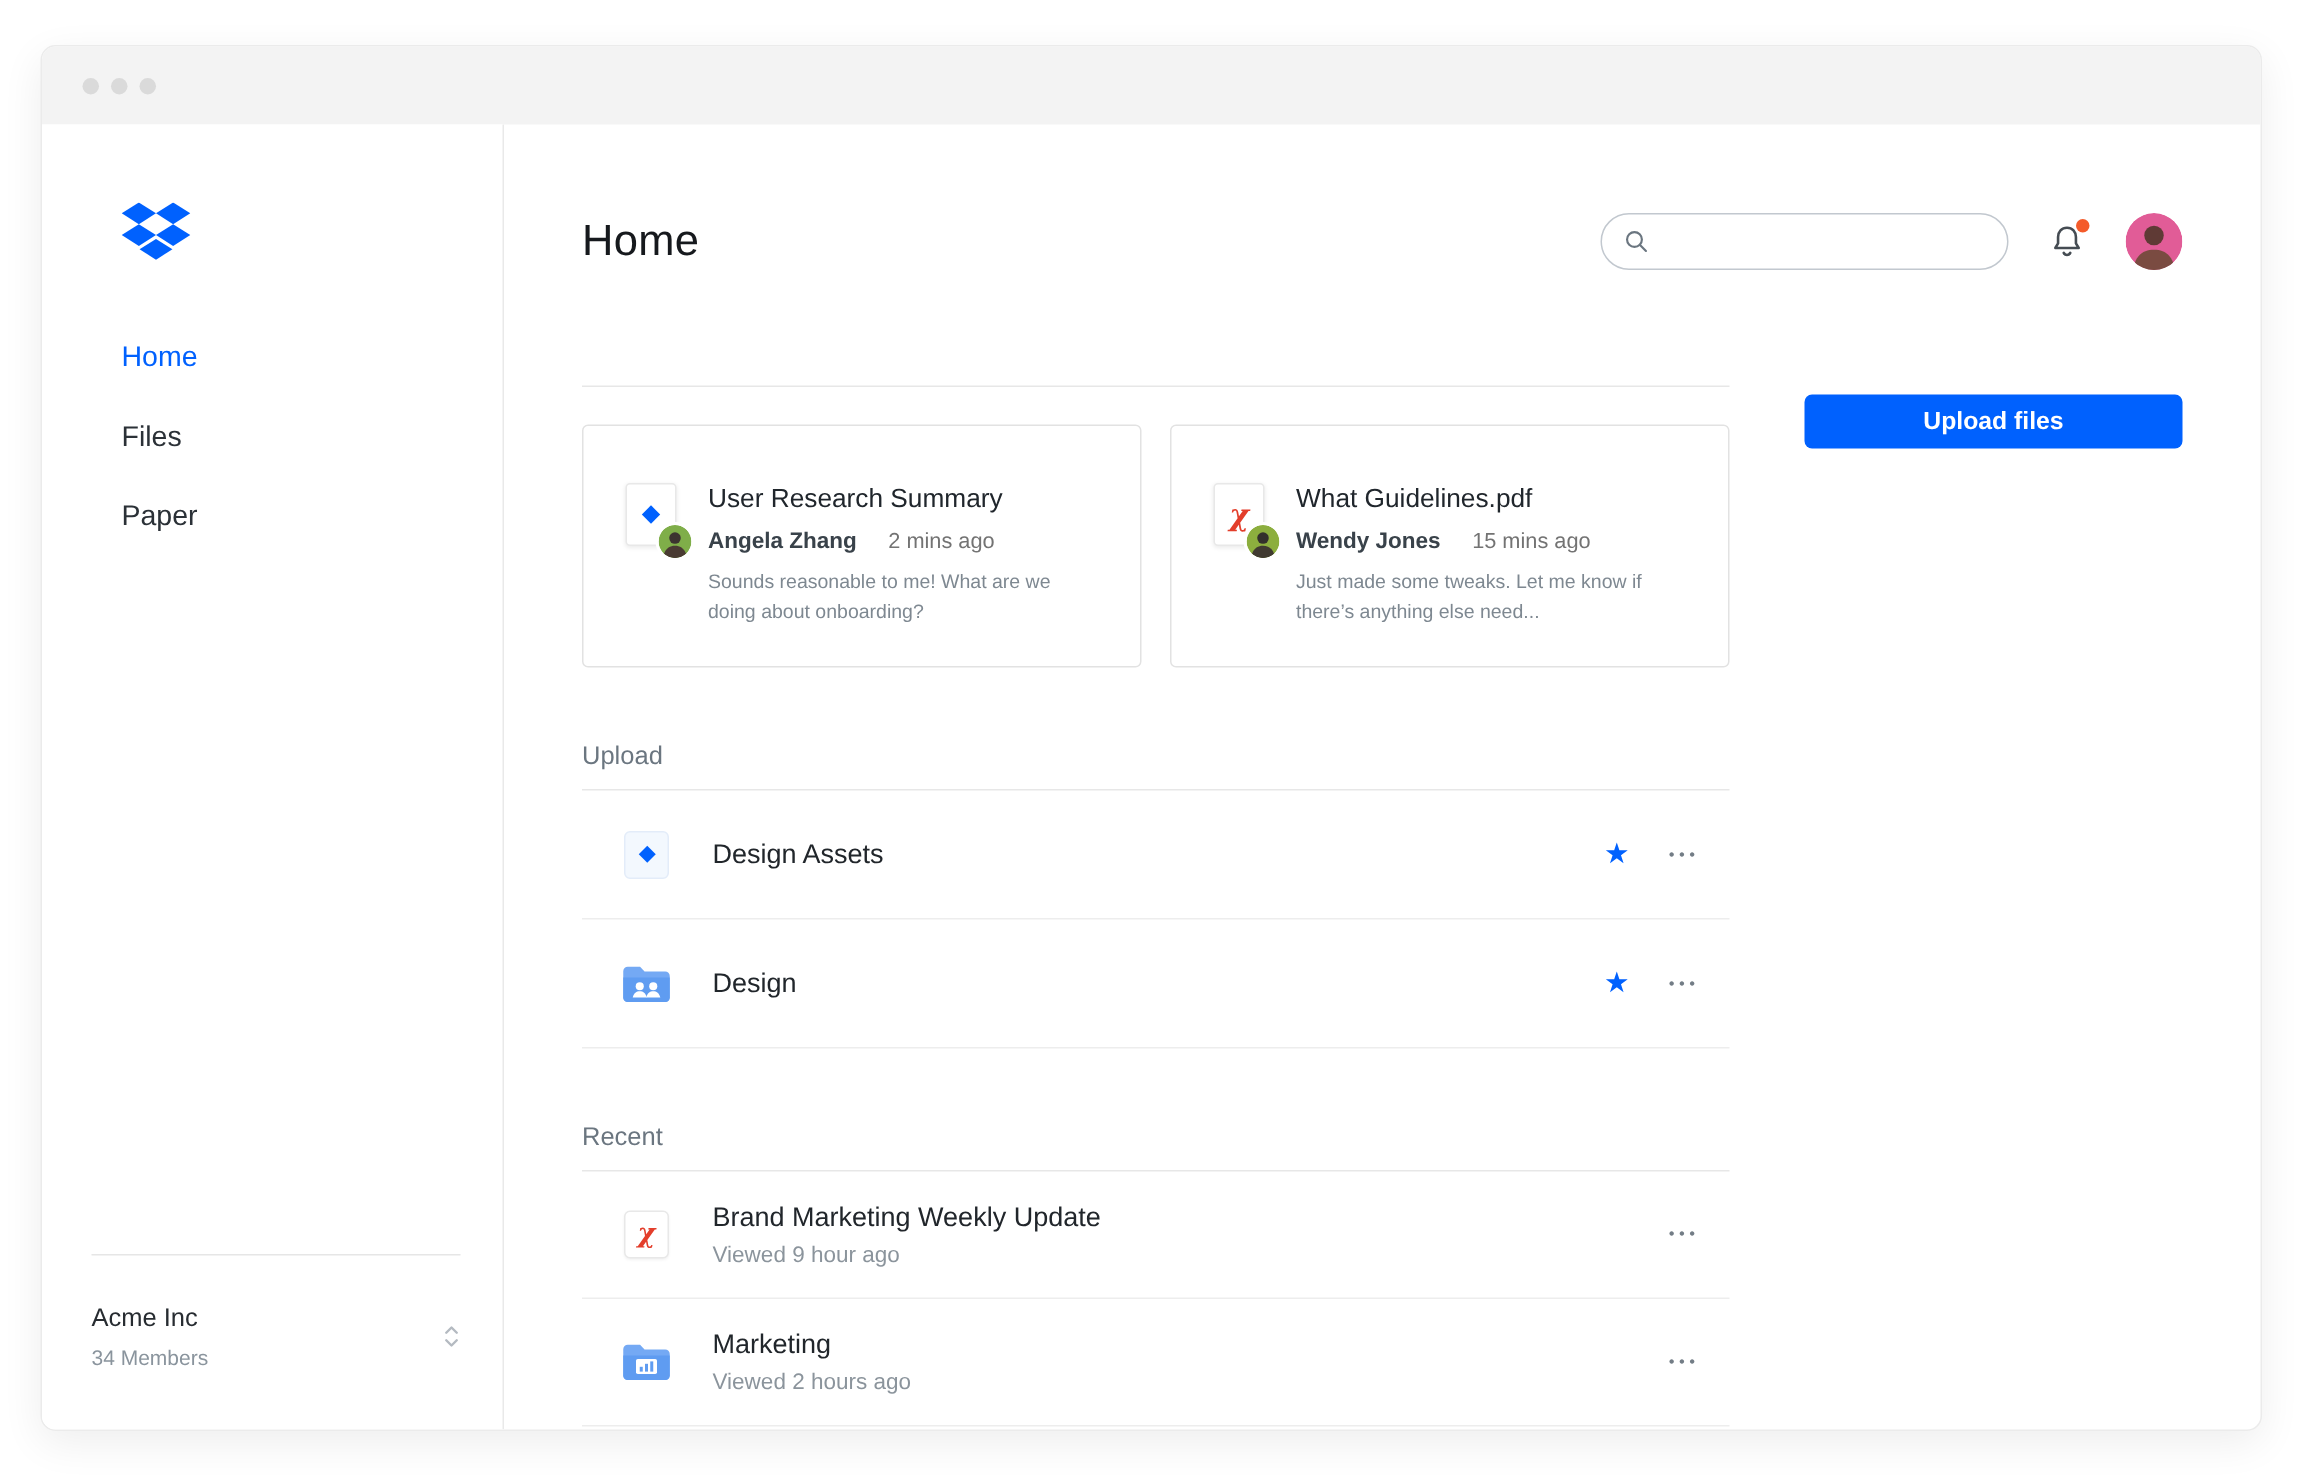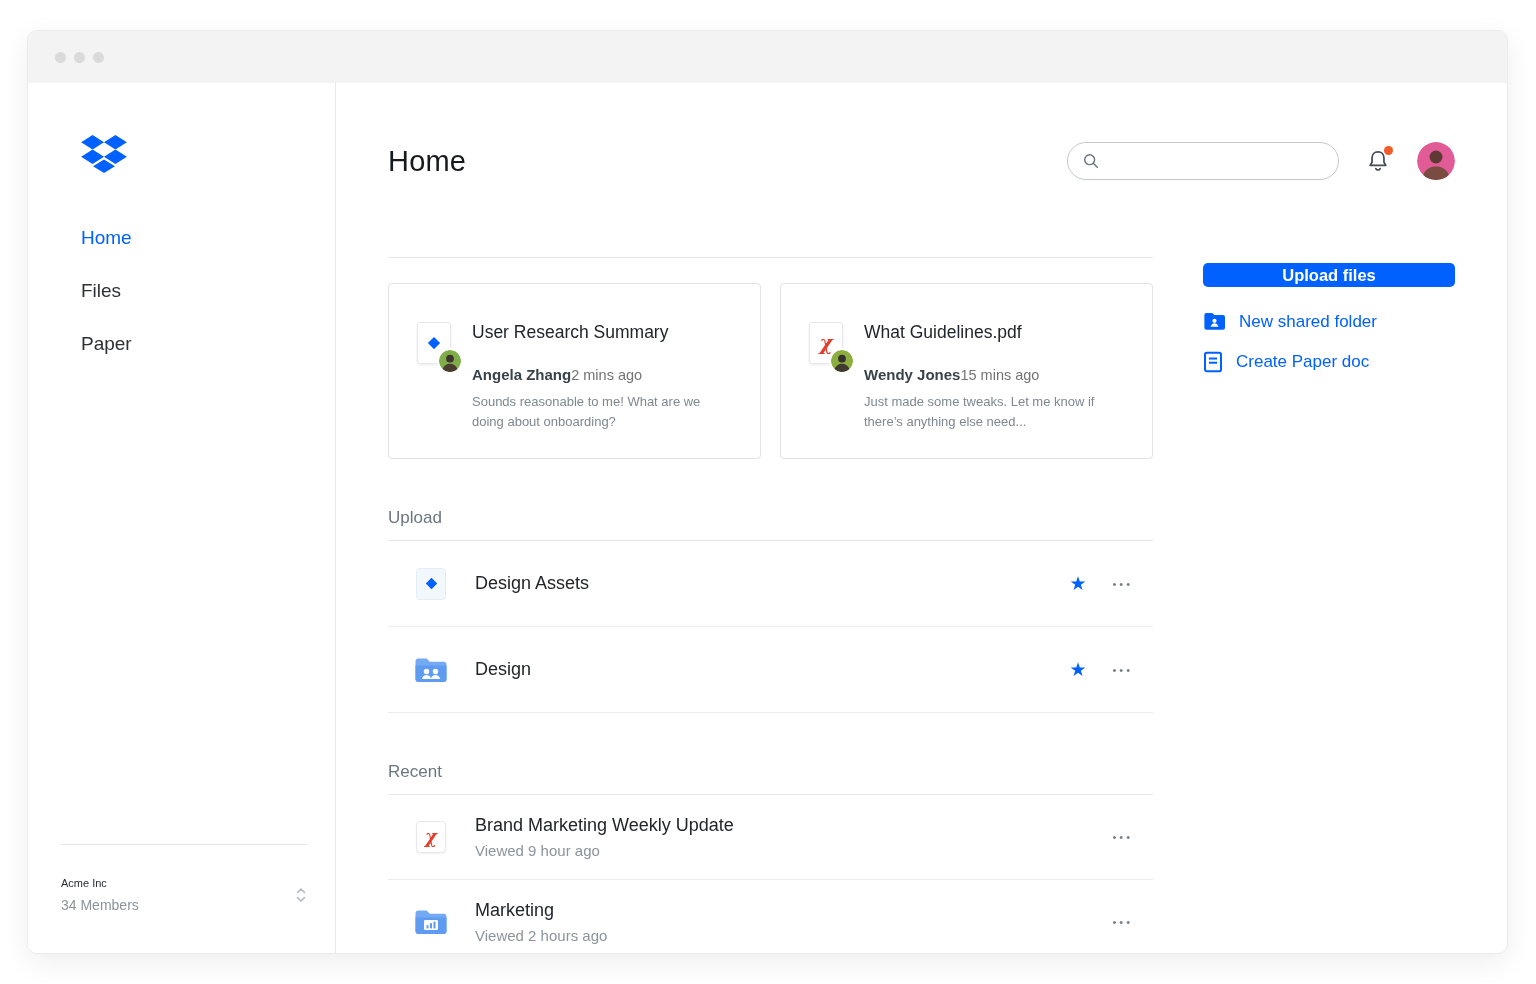--- a/index.html
+++ b/index.html
@@ -35,21 +35,21 @@
     position:relative;padding:52px 0 0 53px;background:#fff;
   }
   .nav{margin-top:48px;display:flex;flex-direction:column;gap:31px;}
   .nav-item{font-size:19px;color:#2b3137;cursor:pointer;width:max-content;}
   .nav-item.active{color:var(--accent);}
   .team{
     position:absolute;left:33px;right:28px;bottom:0;
     border-top:1px solid #e6e6e6;padding:32px 0 40px;
     display:flex;align-items:center;
   }
-  .team-name{font-size:11px;color:#272c31;}
+  .team-name{font-size:17px;color:#272c31;}
   .team-members{font-size:14px;color:#8a949d;margin-top:8px;}
   .team-toggle{margin-left:auto;cursor:pointer;display:flex;}
 
   
   .main{flex:1;padding:58px 52px 0 52px;overflow:hidden;}
   .header-row{display:flex;align-items:center;height:40px;}
   .page-title{font-size:29px;font-weight:500;color:#16191d;letter-spacing:.2px;}
   .header-right{margin-left:auto;display:flex;align-items:center;gap:26px;}
   .search-box{
     width:272px;height:38px;border:1px solid #c2c8cf;border-radius:20px;
@@ -81,21 +81,21 @@
   .sheet{
     width:34px;height:42px;background:#fff;border:1px solid #e8e8e8;border-radius:3px;
     box-shadow:0 1px 3px rgba(0,0,0,.08);
     display:flex;align-items:center;justify-content:center;
   }
   .mini-avatar{
     position:absolute;left:20px;top:26px;width:26px;height:26px;border-radius:50%;
     border:2px solid #fff;overflow:hidden;background:#fff;
   }
   .card-title{font-size:17.5px;color:#20262c;}
-  .card-meta{margin-top:23px;display:flex;gap:0;align-items:flex-end;}
+  .card-meta{margin-top:9px;display:flex;gap:21px;align-items:flex-end;}
   .card-author{color:#39424a;font-size:15px;font-weight:700;}
   .card-time{color:#737373;font-size:14.5px;}
   .card-body{margin-top:9px;font-size:13px;line-height:1.55;color:#7e8891;max-width:262px;}
 
   
   .row{display:flex;align-items:center;border-bottom:1px solid #ededed;padding-left:25px;cursor:pointer;}
   .starred-row{height:86px;}
   .recent-row{height:85px;}
   .row-icon{width:36px;display:flex;justify-content:center;align-items:center;}
   .tile{
@@ -111,21 +111,21 @@
   .star{color:var(--accent);font-size:19px;line-height:1;cursor:pointer;}
   .dots-menu{color:#737d86;font-size:11px;letter-spacing:3px;cursor:pointer;}
 
   .pdf-glyph{
     font-family:"DejaVu Serif","Liberation Serif",serif;
     font-style:italic;font-weight:700;color:#e33e2b;font-size:20px;line-height:1;
   }
 
   
   .upload-btn{
-    width:252px;height:24px;background:var(--accent);color:#fff;border:none;border-radius:5px;
+    width:252px;height:36px;background:var(--accent);color:#fff;border:none;border-radius:5px;
     font-size:16.5px;font-weight:700;cursor:pointer;font-family:inherit;
   }
   .rail-links{margin-top:24px;display:flex;flex-direction:column;gap:19px;}
   .rail-link{display:flex;align-items:center;gap:13px;color:var(--accent);font-size:17px;cursor:pointer;}
 
   .fill-accent{fill:var(--accent);}
   .stroke-accent{stroke:var(--accent);fill:none;}
 </style>
 </head>
 <body>
@@ -347,45 +347,20 @@
                 <div class="row-actions">
                   <span class="dots-menu">•••</span>
                 </div>
               </div>
             </section>
 
           </div>
 
           <div class="rail">
             <button class="upload-btn">Upload files</button>
-            <div class="rail-links">
-
-              <div class="rail-link">
-                <span style="display:flex;">
-                  <svg viewBox="0 0 25 22" width="23" height="21">
-                    <path class="fill-accent" d="M1.5 4a2.2 2.2 0 0 1 2.2-2.2h6.2L12.4 4h9.3a2.2 2.2 0 0 1 2.2 2.2v11.6a2.2 2.2 0 0 1-2.2 2.2H3.7a2.2 2.2 0 0 1-2.2-2.2z"></path>
-                    <circle cx="12.5" cy="10.3" r="2.3" fill="#fff"></circle>
-                    <path d="M8.3 16.8c.7-2.6 2.3-3.8 4.2-3.8s3.5 1.2 4.2 3.8z" fill="#fff"></path>
-                  </svg>
-                </span>
-                <span>New shared folder</span>
-              </div>
-
-              <div class="rail-link">
-                <span style="display:flex;">
-                  <svg viewBox="0 0 22 24" width="20" height="22">
-                    <rect x="2.2" y="1.8" width="17.6" height="20.4" rx="2" class="stroke-accent" stroke-width="2.2"></rect>
-                    <line x1="6.5" y1="8.2" x2="15.5" y2="8.2" class="stroke-accent" stroke-width="2.2"></line>
-                    <line x1="6.5" y1="12.8" x2="15.5" y2="12.8" class="stroke-accent" stroke-width="2.2"></line>
-                  </svg>
-                </span>
-                <span>Create Paper doc</span>
-              </div>
-
-            </div>
           </div>
 
         </div>
       </main>
 
     </div>
   </div>
 </div>
 
 </body></html>

